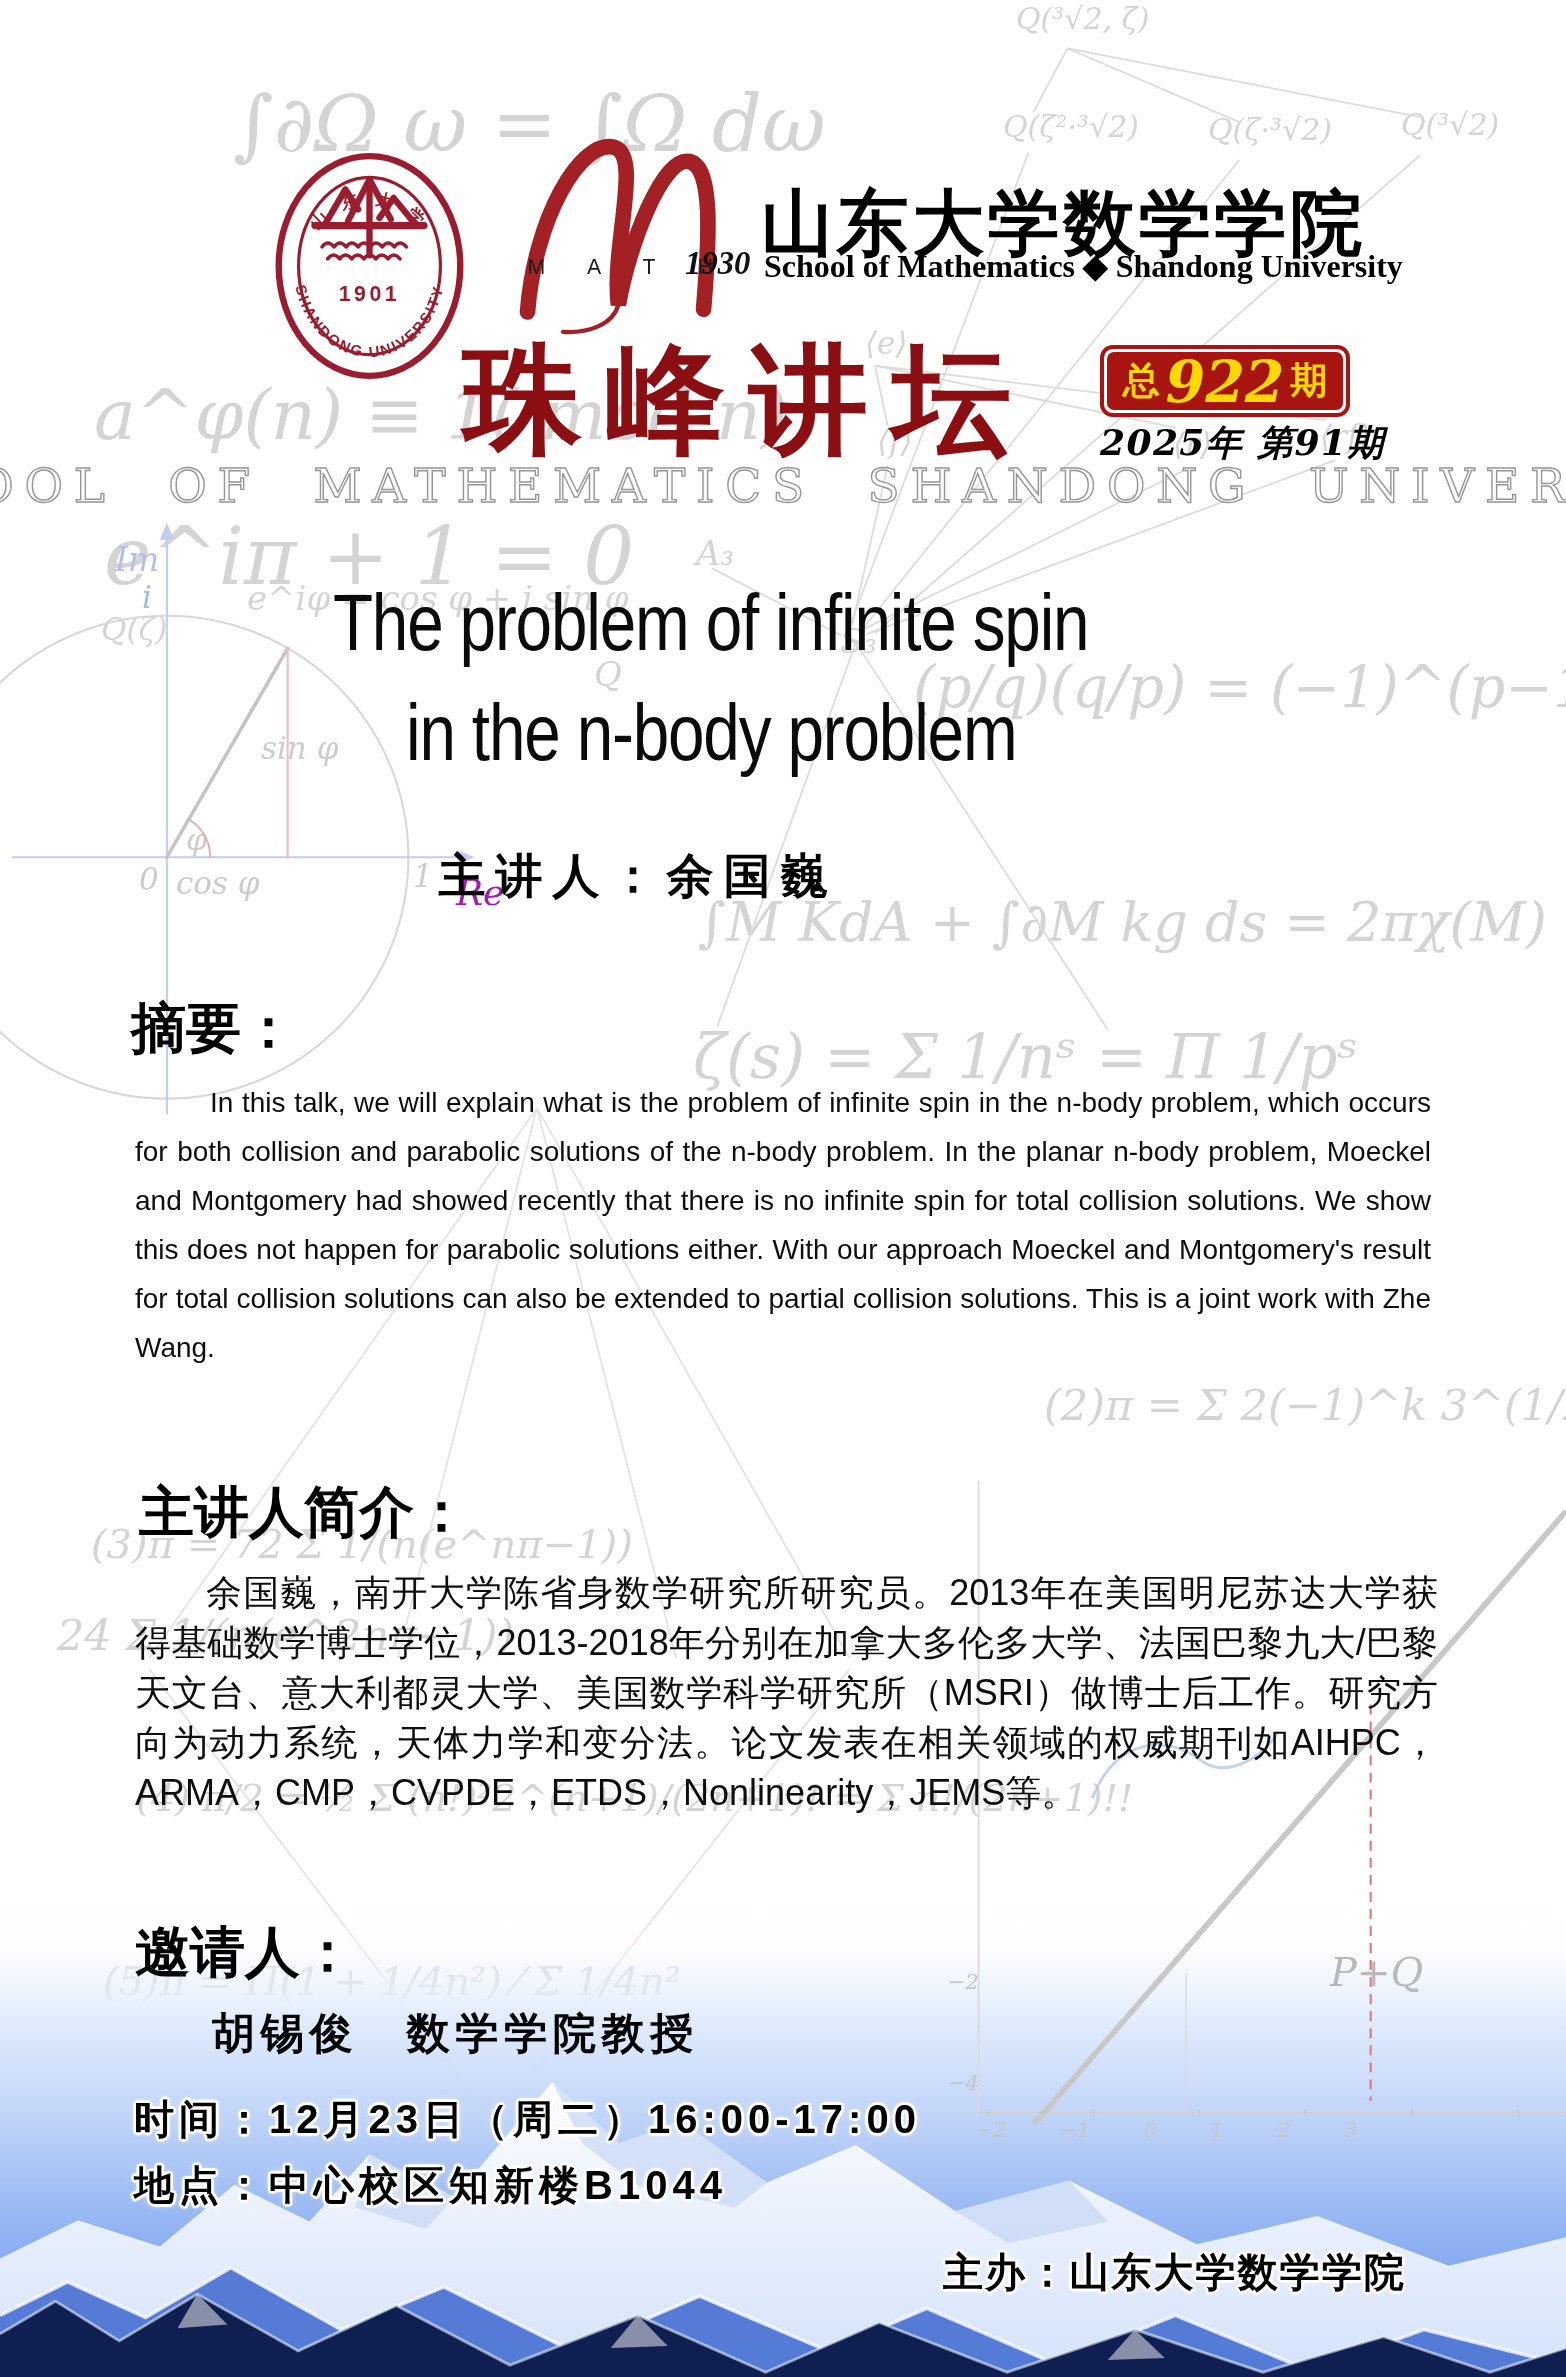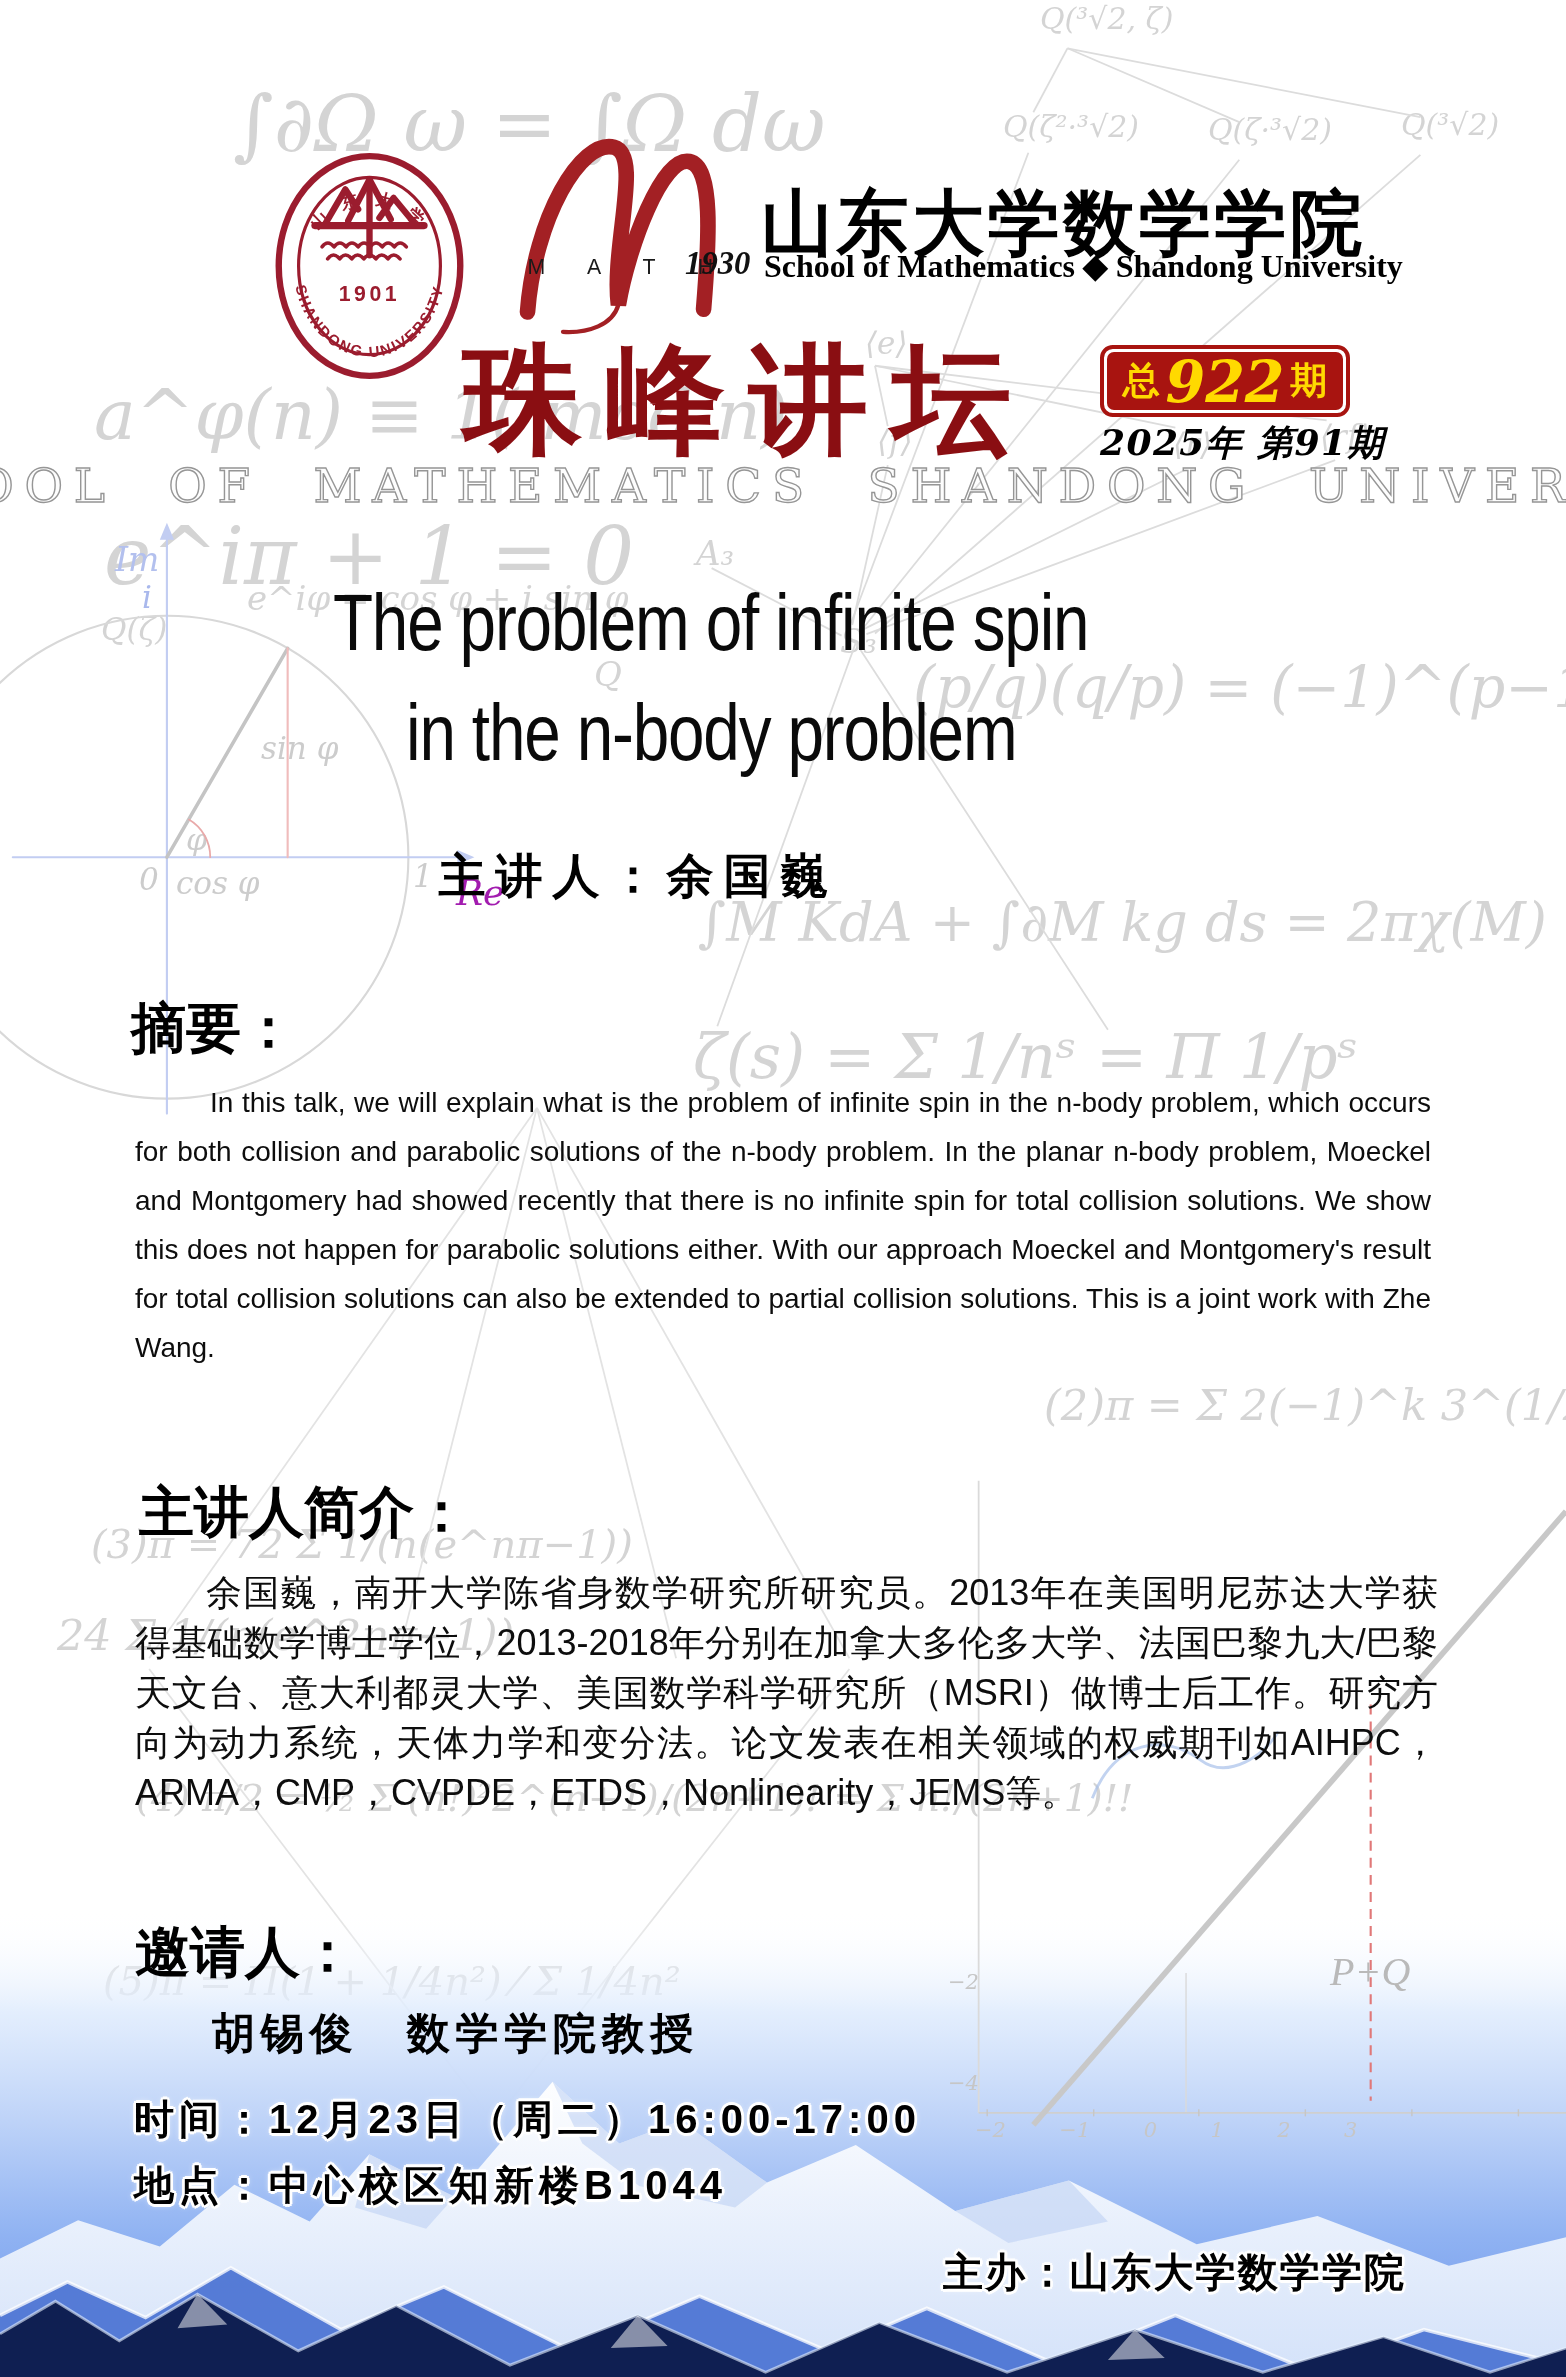--- a/index.html
+++ b/index.html
@@ -57,21 +57,21 @@
 </style>
 </head>
 <body>
 
 <div class="page">
 
   <div id="wm-layer1">
       <div class="wm" style="left: 233px; top: 85px; font-size: 78px;">∫∂Ω ω = ∫Ω dω</div>
       <div class="wm" style="left: 94px; top: 380px; font-size: 70px;">a^φ(n) ≡ 1( mod n)</div>
       <div class="wm" style="left: 104px; top: 517px; font-size: 80px;">e^iπ + 1 = 0</div>
-      <div class="wm" style="left: 1016px; top: 4.3px; font-size: 30px; margin-left: 24px;">Q(³√2, ζ)</div>
+      <div class="wm" style="left: 1016px; top: 4.3px; font-size: 30px;">Q(³√2, ζ)</div>
       <div class="wm" style="left: 1003px; top: 112px; font-size: 30px;">Q(ζ²·³√2)</div>
       <div class="wm" style="left: 1208px; top: 115px; font-size: 30px;">Q(ζ·³√2)</div>
       <div class="wm" style="left: 1401px; top: 110px; font-size: 30px;">Q(³√2)</div>
       <div class="wm" style="left: 865px; top: 328px; font-size: 31px;">⟨e⟩</div>
       <div class="wm" style="left: 877px; top: 426px; font-size: 31px;">⟨f⟩</div>
       <div class="wm" style="left: 1173px; top: 429px; font-size: 31px;">⟨r⟩</div>
       <div class="wm" style="left: 1320px; top: 421px; font-size: 31px;">⟨rf⟩</div>
       <div class="wm" style="left: 696px; top: 536px; font-size: 34px;">A₃</div>
       <div class="wm" style="left: 840px; top: 624px; font-size: 34px;">S₃</div>
       <div class="wm" style="left: 101px; top: 614px; font-size: 31px;">Q(ζ)</div>
@@ -172,21 +172,21 @@
           <line x1="1838" y1="2970" x2="1838" y2="2980"></line>
         <line x1="1988" y1="2970" x2="1988" y2="2980"></line>
           <line x1="2138" y1="2970" x2="2138" y2="2980"></line>
       </g>
       <line x1="2205" y1="2128" x2="1455" y2="2992" stroke="#c8c8c8" stroke-width="8"></line>
       <line x1="1930" y1="2400" x2="1930" y2="2958" stroke="#e07878" stroke-width="3" stroke-dasharray="14 10"></line>
       <path d="M 1538 2532 C 1570 2450 1640 2440 1690 2478 C 1730 2508 1782 2470 1800 2438" stroke="#a8c0ea" stroke-width="4" opacity="0.7"></path>
     </g>
   </svg>
   <div id="wm-layer2">
-      <div class="wm" style="left: 1330px; top: 1952px; font-size: 40px; color: rgb(185, 185, 185); font-family: Liberation Serif, serif;">P+Q</div>
+      <div class="wm" style="left: 1330px; top: 1952px; font-size: 40px; color: rgb(185, 185, 185);">P+Q</div>
       <div class="wm" style="left: 948px; top: 1972px; font-size: 21px; color: rgb(198, 198, 198);">−2</div>
       <div class="wm" style="left: 948px; top: 2073px; font-size: 21px; color: rgb(198, 198, 198);">−4</div>
       <div class="wm" style="left: 975px; top: 2120px; font-size: 21px; color: rgb(198, 198, 198);">−2        −1        0        1        2        3</div>
     </div>
 
   <svg class="seal-svg" width="195" height="234" viewBox="0 0 274 330">
     <ellipse cx="137" cy="165" rx="128" ry="155" fill="none" stroke="#9b1c2e" stroke-width="9"></ellipse>
     <ellipse cx="137" cy="165" rx="100" ry="125" fill="none" stroke="#9b1c2e" stroke-width="4.5"></ellipse>
     <defs>
       <path id="sealTop" d="M 45 150 A 100 118 0 0 1 229 150"></path>

